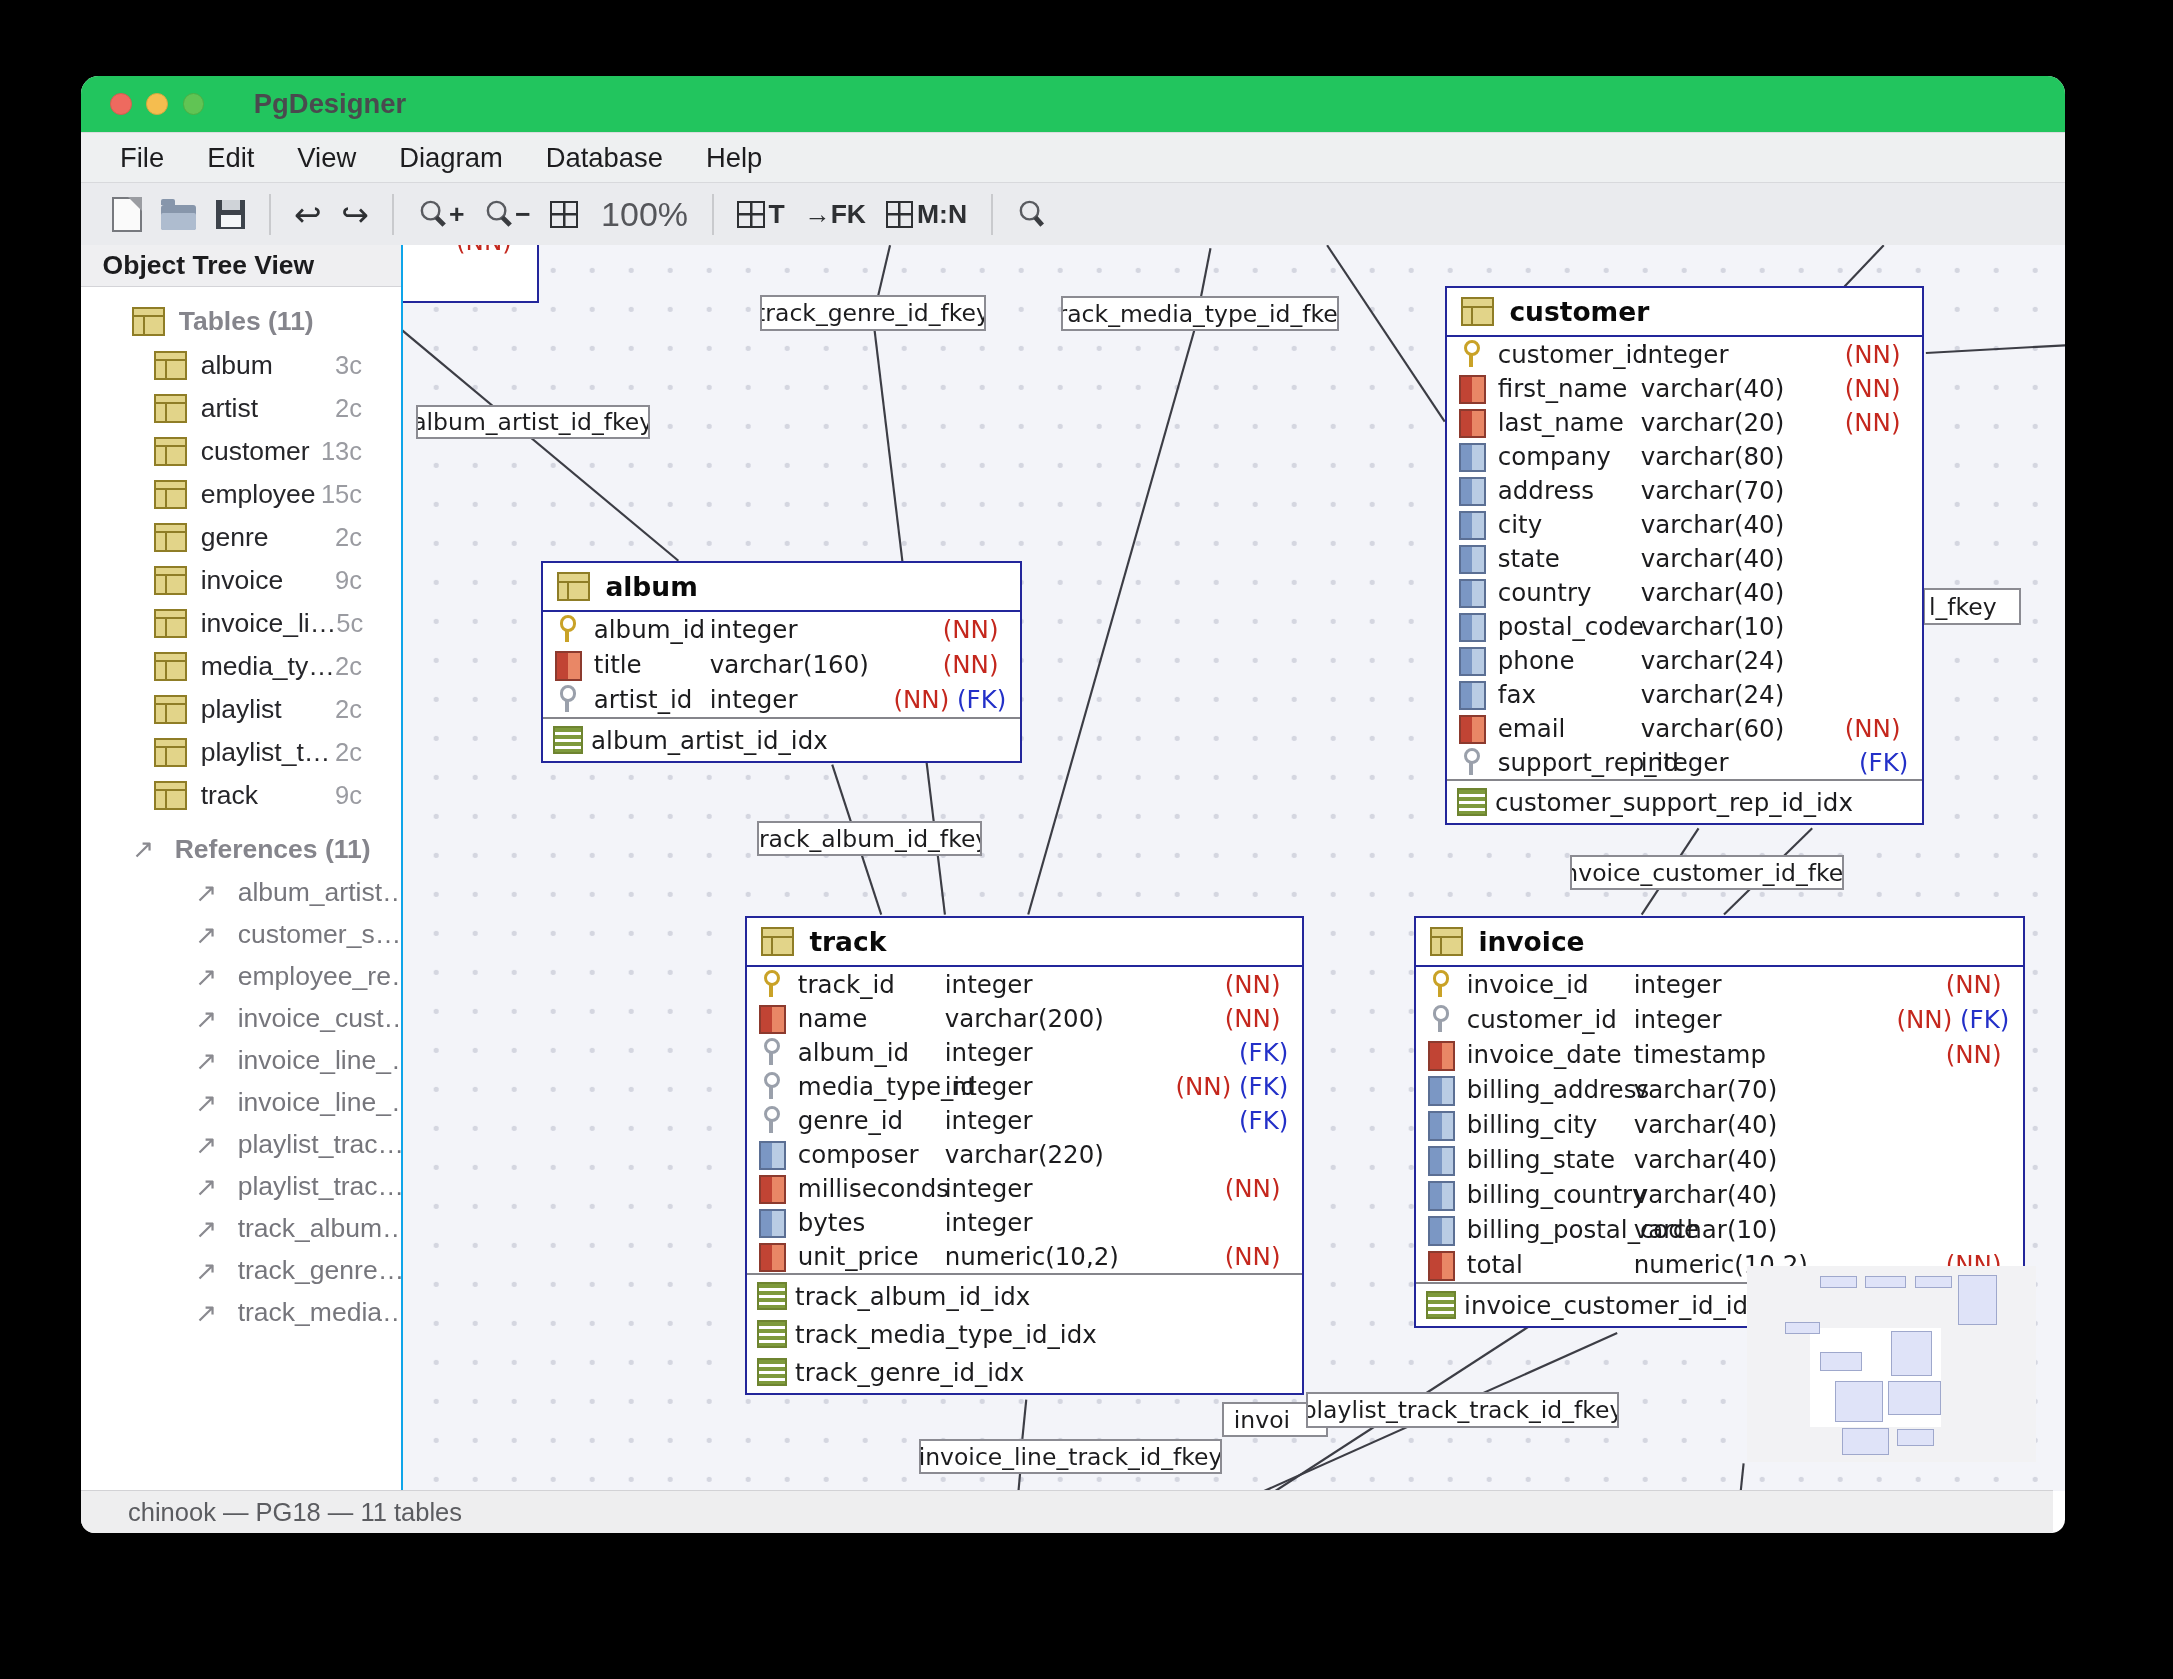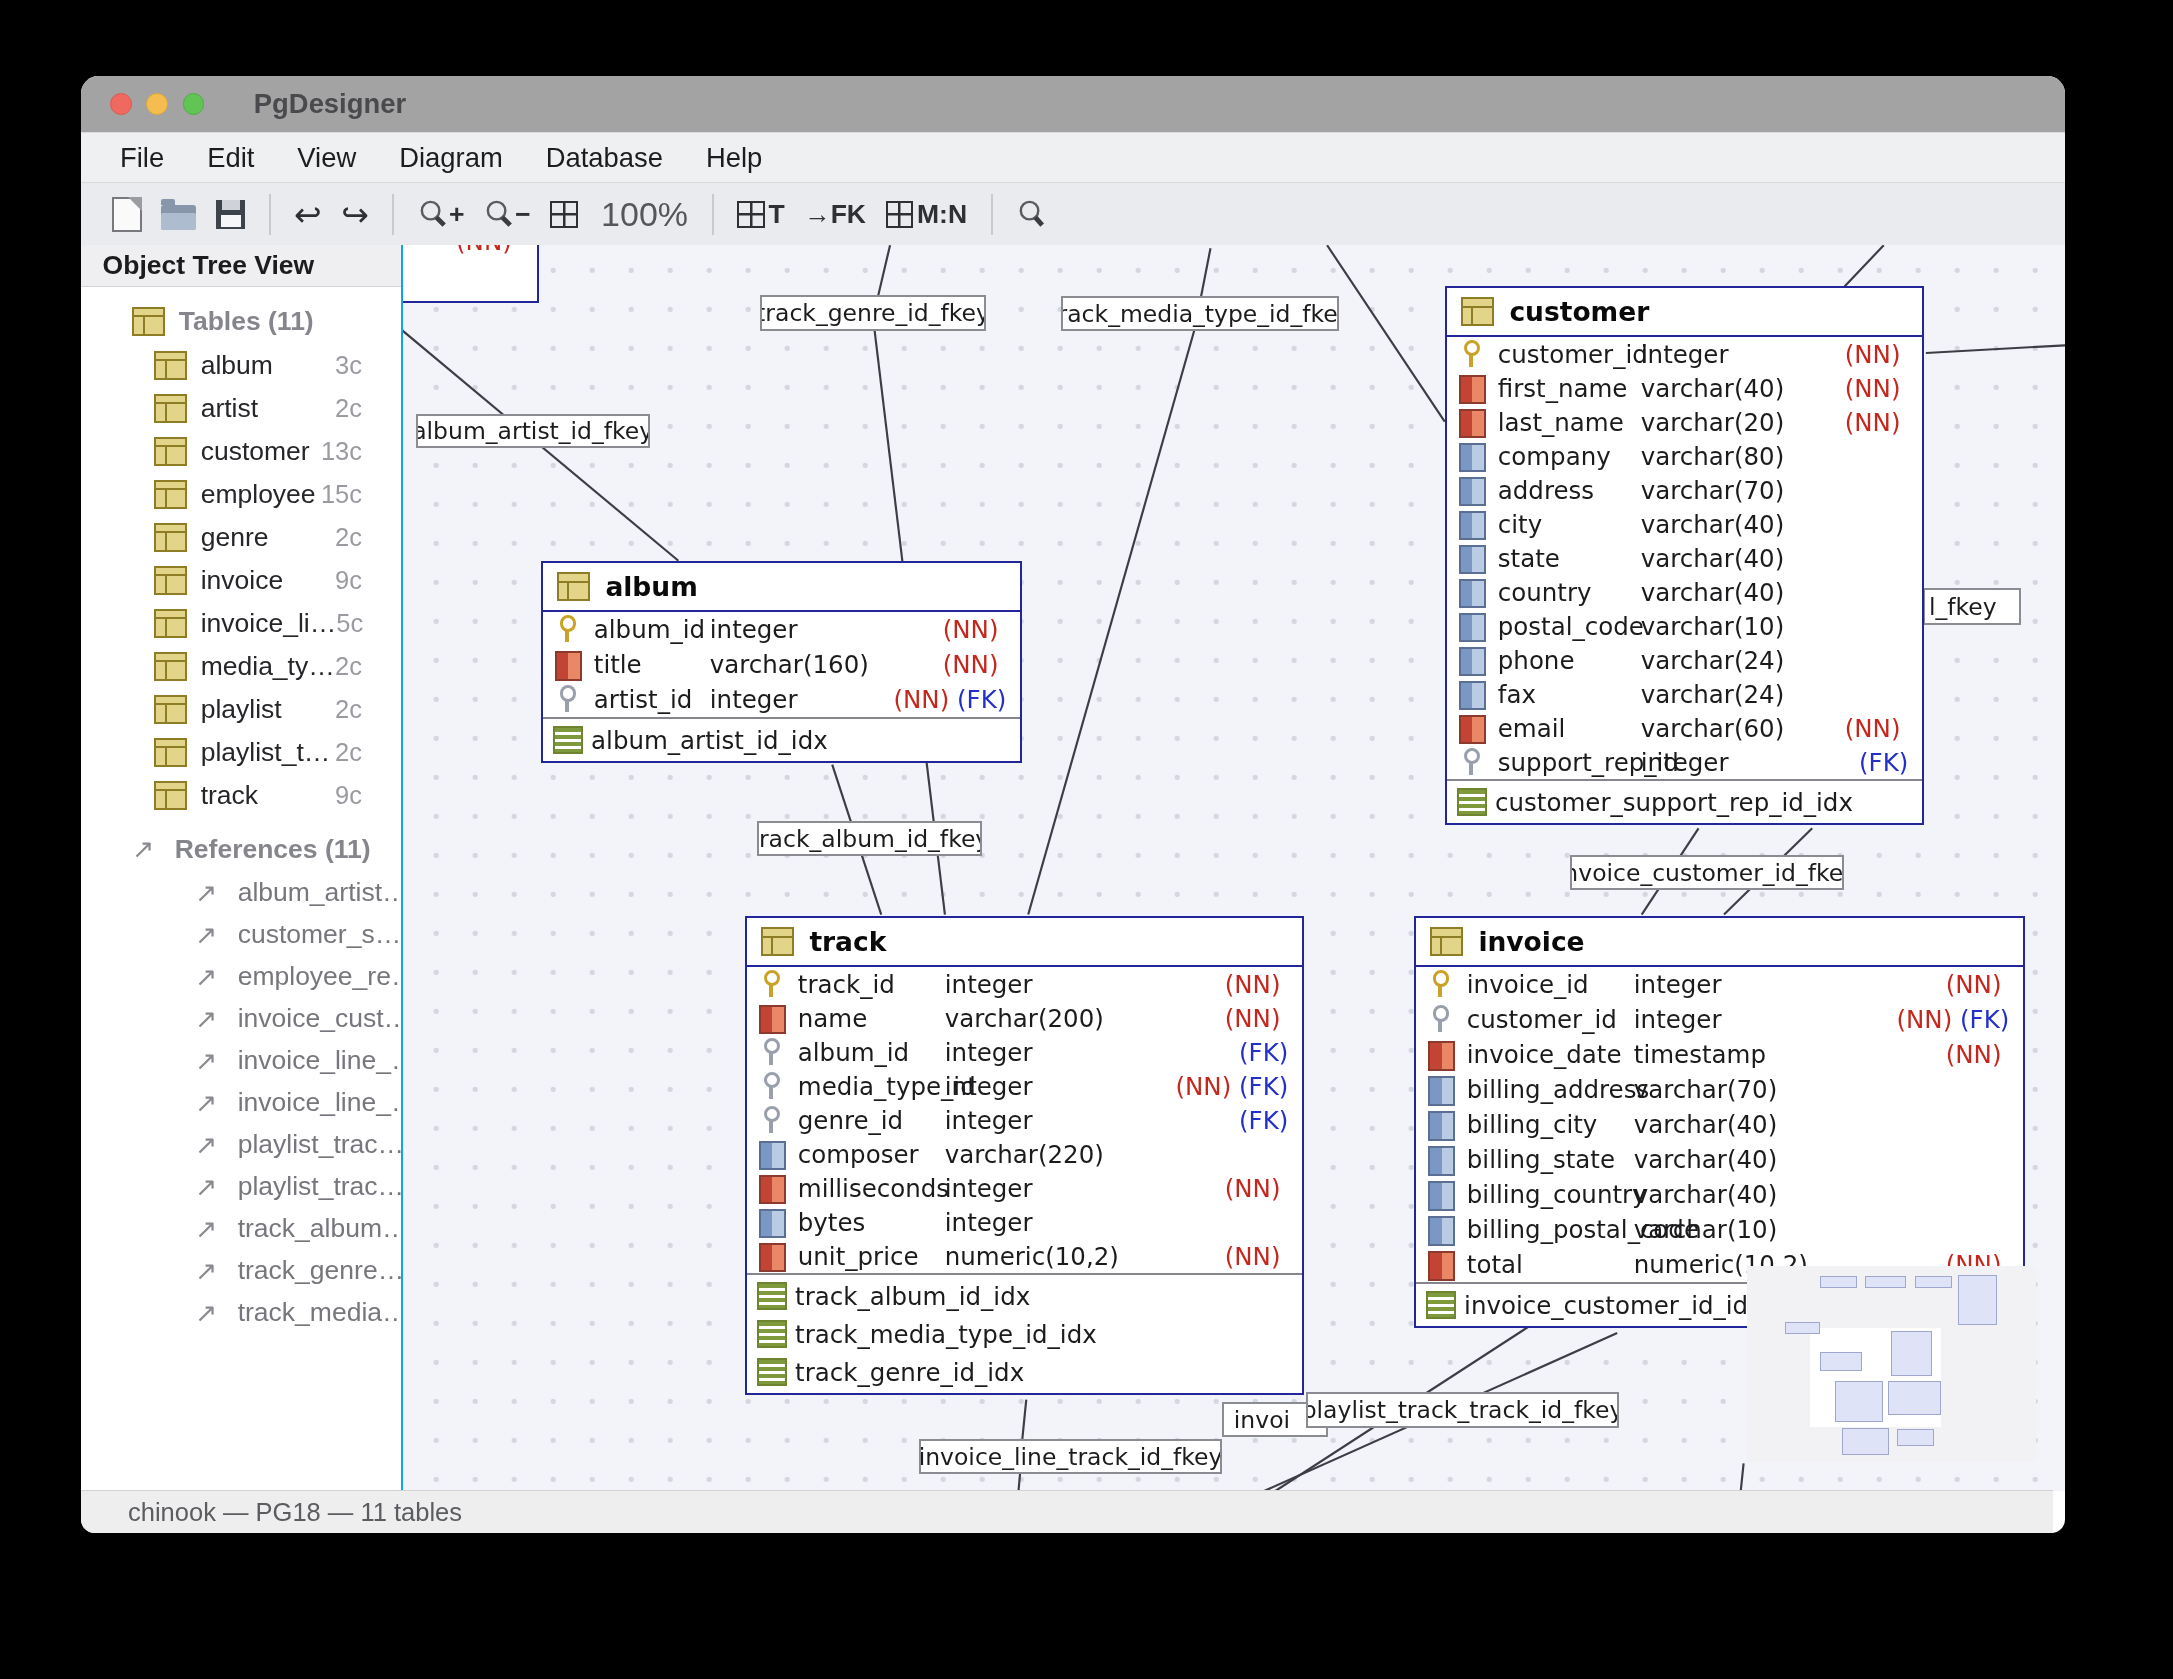--- a/index.html
+++ b/index.html
@@ -2,21 +2,21 @@
 <html><head>
 <meta charset="utf-8">
 <style>
   html,body{margin:0;padding:0;background:#000;}
   .stage{position:relative;width:2174px;height:1680px;background:#000;overflow:hidden;
          font-family:"Liberation Sans", sans-serif;}
   .window{position:absolute;left:81px;top:76px;width:1984px;height:1457px;
           border-radius:17.6px 17.6px 13.7px 13.7px;overflow:hidden;background:#fff;
           box-shadow:0 19.6px 59px rgba(0,0,0,.55);}
   
-  .titlebar{height:56px;background:#a3a3a3;border-bottom:1px solid #dcdcdf;
+  .titlebar{height:56px;background:#22c55e;border-bottom:1px solid #dcdcdf;
             display:flex;align-items:center;padding-left:29px;}
   .tl{width:19.6px;height:19.6px;border-radius:50%;margin-right:14.7px;}
   .tl.red{background:#ee6a5f;border:1px solid #d95b50;}
   .tl.yellow{background:#f5bd4f;border:1px solid #d9a73e;}
   .tl.green{background:#61c454;border:1px solid #4eae44;}
   .win-title{margin-left:35px;font-size:27.4px;font-weight:bold;color:#4a4a4e;}
   
   .menubar{height:49px;background:#eef0f1;border-bottom:1px solid #d8d9dc;
            display:flex;align-items:center;padding-left:39px;font-size:27.4px;color:#1d1d1f;}
   .menubar .mitem{margin-right:43px;}
@@ -352,21 +352,21 @@
           </g>
         </svg>
 
         <div class="partial-table">
           <span class="pn">(NN)</span>
 
         </div>
 
         <div class="fklabel" style="left:357px;top:50px;width:222px;height:32px;">track_genre_id_fkey</div>
         <div class="fklabel" style="left:658px;top:51px;width:274px;height:31px;">track_media_type_id_fkey</div>
-        <div class="fklabel" style="left:12.7px;top:169px;width:230px;height:30px;">album_artist_id_fkey</div>
+        <div class="fklabel" style="left:12.7px;top:160px;width:230px;height:30px;">album_artist_id_fkey</div>
         <div class="fklabel" style="left:354px;top:576px;width:221px;height:31px;">track_album_id_fkey</div>
         <div class="fklabel" style="left:1167px;top:610px;width:270px;height:31px;">invoice_customer_id_fkey</div>
         <div class="fklabel" style="left:1520px;top:343px;width:90px;height:33px;justify-content:flex-start;padding-left:3.9px;">l_fkey</div>
         <div class="fklabel" style="left:819px;top:1157px;width:92px;height:31px;justify-content:flex-start;padding-left:9.8px;">invoi</div>
         <div class="fklabel" style="left:903px;top:1147px;width:309px;height:32px;">playlist_track_track_id_fkey</div>
         <div class="fklabel" style="left:516px;top:1194px;width:299px;height:31px;">invoice_line_track_id_fkey</div>
 
         <div class="dtable" id="tbl-album">
           <div class="dhead">
             <span class="tbl-ico"></span>

